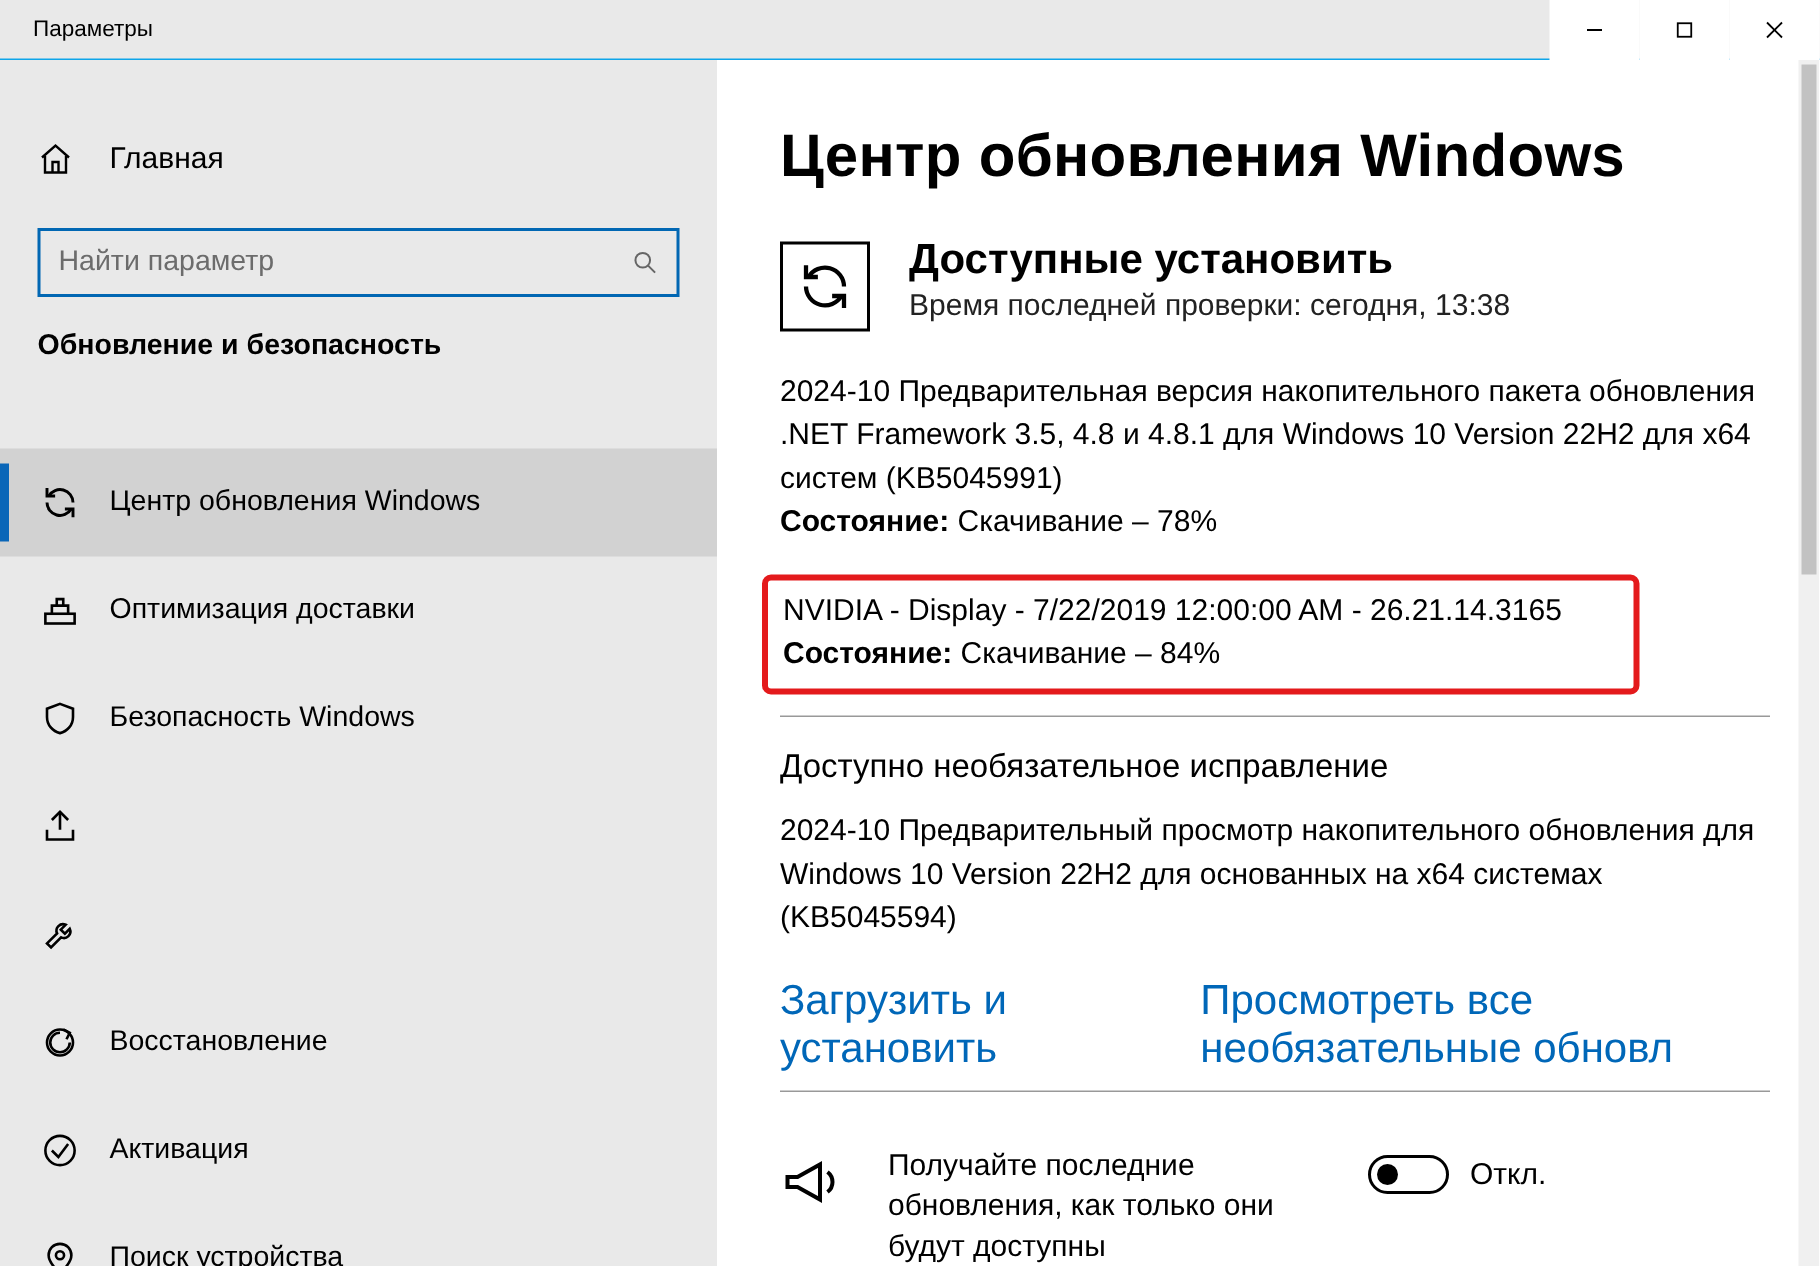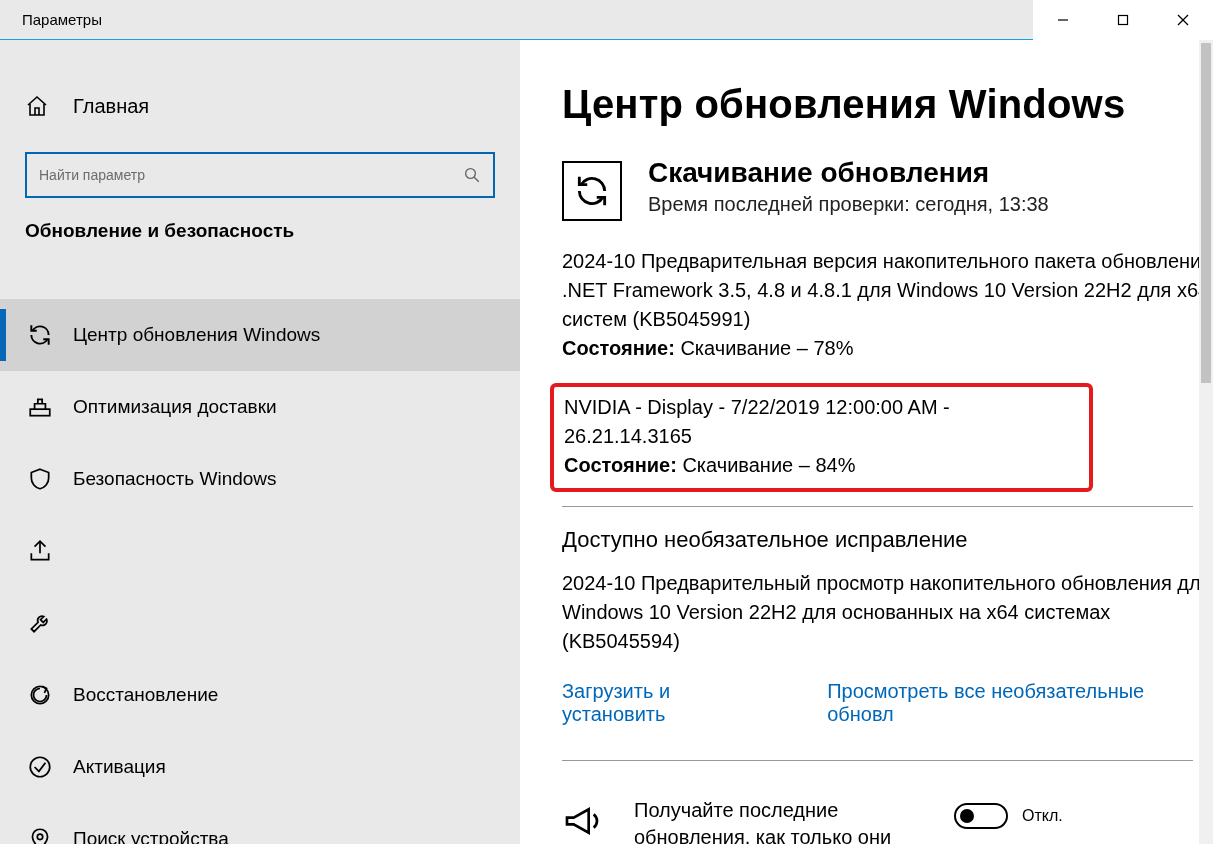--- a/index.html
+++ b/index.html
@@ -28,21 +28,21 @@
     height: 40px;
     display: flex;
     align-items: center;
     justify-content: center;
     font-size: 14px;
     background: #fff;
   }
   .win-btn svg { stroke: #000; }
   .layout { display: flex; height: calc(844px - 40px); }
   .sidebar {
-    width: 520px;
+    width: 478px;
     background: #e9e9e9;
     padding-top: 44px;
     position: relative;
   }
   .home-row {
     display: flex;
     align-items: center;
     padding-left: 25px;
     padding-right: 25px;
     height: 44px;
@@ -58,21 +58,21 @@
     height: 46px;
     display: flex;
     align-items: center;
     padding: 0 12px;
     background: #e9e9e9;
   }
   .search-box input {
     flex: 1;
     border: none;
     background: transparent;
-    font-size: 14px;
+    font-size: 19px;
     outline: none;
     color: #0369a1;
   }
   .search-box input::placeholder { color: #6c6c6c; }
   .search-box .sicon { color: #555; }
   .section-label {
     padding: 0 25px;
     font-size: 19px;
     font-weight: 600;
     margin-bottom: 57px;
@@ -137,23 +137,23 @@
   }
   .divider {
     border-top: 1px solid #999;
     margin: 10px 20px 20px 0;
     max-width: 660px;
   }
   .opt-title { font-size: 22px; font-weight: 400; margin-bottom: 16px; }
   .links-row {
     display: flex;
     gap: 50px;
-    font-size: 20px;
+    font-size: 28px;
     margin-top: 24px;
-    margin-bottom: 34px;
+    margin-bottom: 12px;
   }
   .links-row a { color: #0067b8; text-decoration: none; cursor: pointer; }
   .divider2 {
     border-top: 1px solid #999;
     margin-right: 20px;
     max-width: 660px;
   }
   .toggle-row {
     display: flex;
     align-items: flex-start;
@@ -170,21 +170,21 @@
     position: relative;
     background: #fff;
   }
   .toggle .knob {
     width: 14px; height: 14px;
     background: #000;
     border-radius: 50%;
     position: absolute;
     left: 4px; top: 4px;
   }
-  .toggle-state { font-size: 16px; }
+  .toggle-state { font-size: 20px; }
   .scrollbar {
     position: absolute;
     right: 0; top: 0;
     width: 14px;
     height: 100%;
     background: #f0f0f0;
   }
   .scrollbar .thumb {
     position: absolute;
     top: 3px;
@@ -336,21 +336,21 @@
     <div class="status-row">
       <div class="status-icon">
         <svg width="38" height="38" viewBox="0 0 24 24" fill="none" stroke="#000" stroke-width="1.8">
           <path d="M20 12a8 8 0 0 0-14.9-4"></path>
             <polyline points="4 3 4 8 9 8"></polyline>
           <path d="M4 12a8 8 0 0 0 14.9 4"></path>
             <polyline points="20 21 20 16 15 16"></polyline>
         </svg>
       </div>
       <div class="status-text">
-        <div class="st-title">Скачивание обновления</div>
+        <div class="st-title">Доступные установить</div>
         <div class="st-sub">Время последней проверки: сегодня, 13:38</div>
       </div>
     </div>
 
     <div class="update-block">
       <div>2024-10 Предварительная версия накопительного пакета обновления .NET Framework 3.5, 4.8 и 4.8.1 для Windows 10 Version 22H2 для x64 систем (KB5045991)</div>
       <div class="state-line">
         <span class="lbl">Состояние:</span>
         <span>Скачивание – 78%</span>
       </div>

